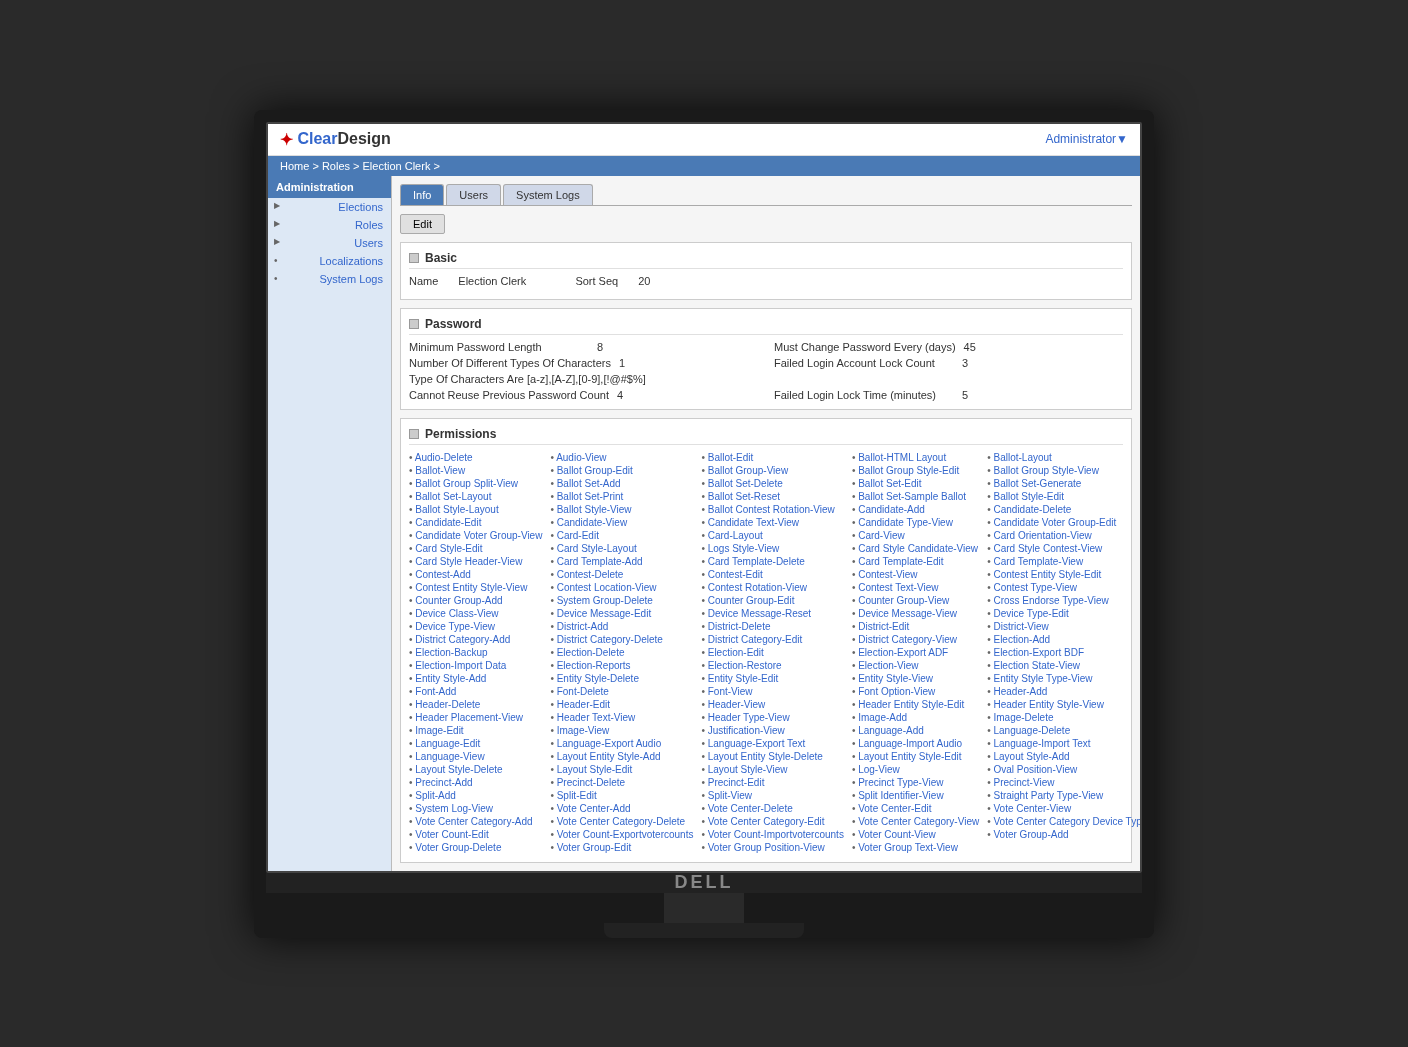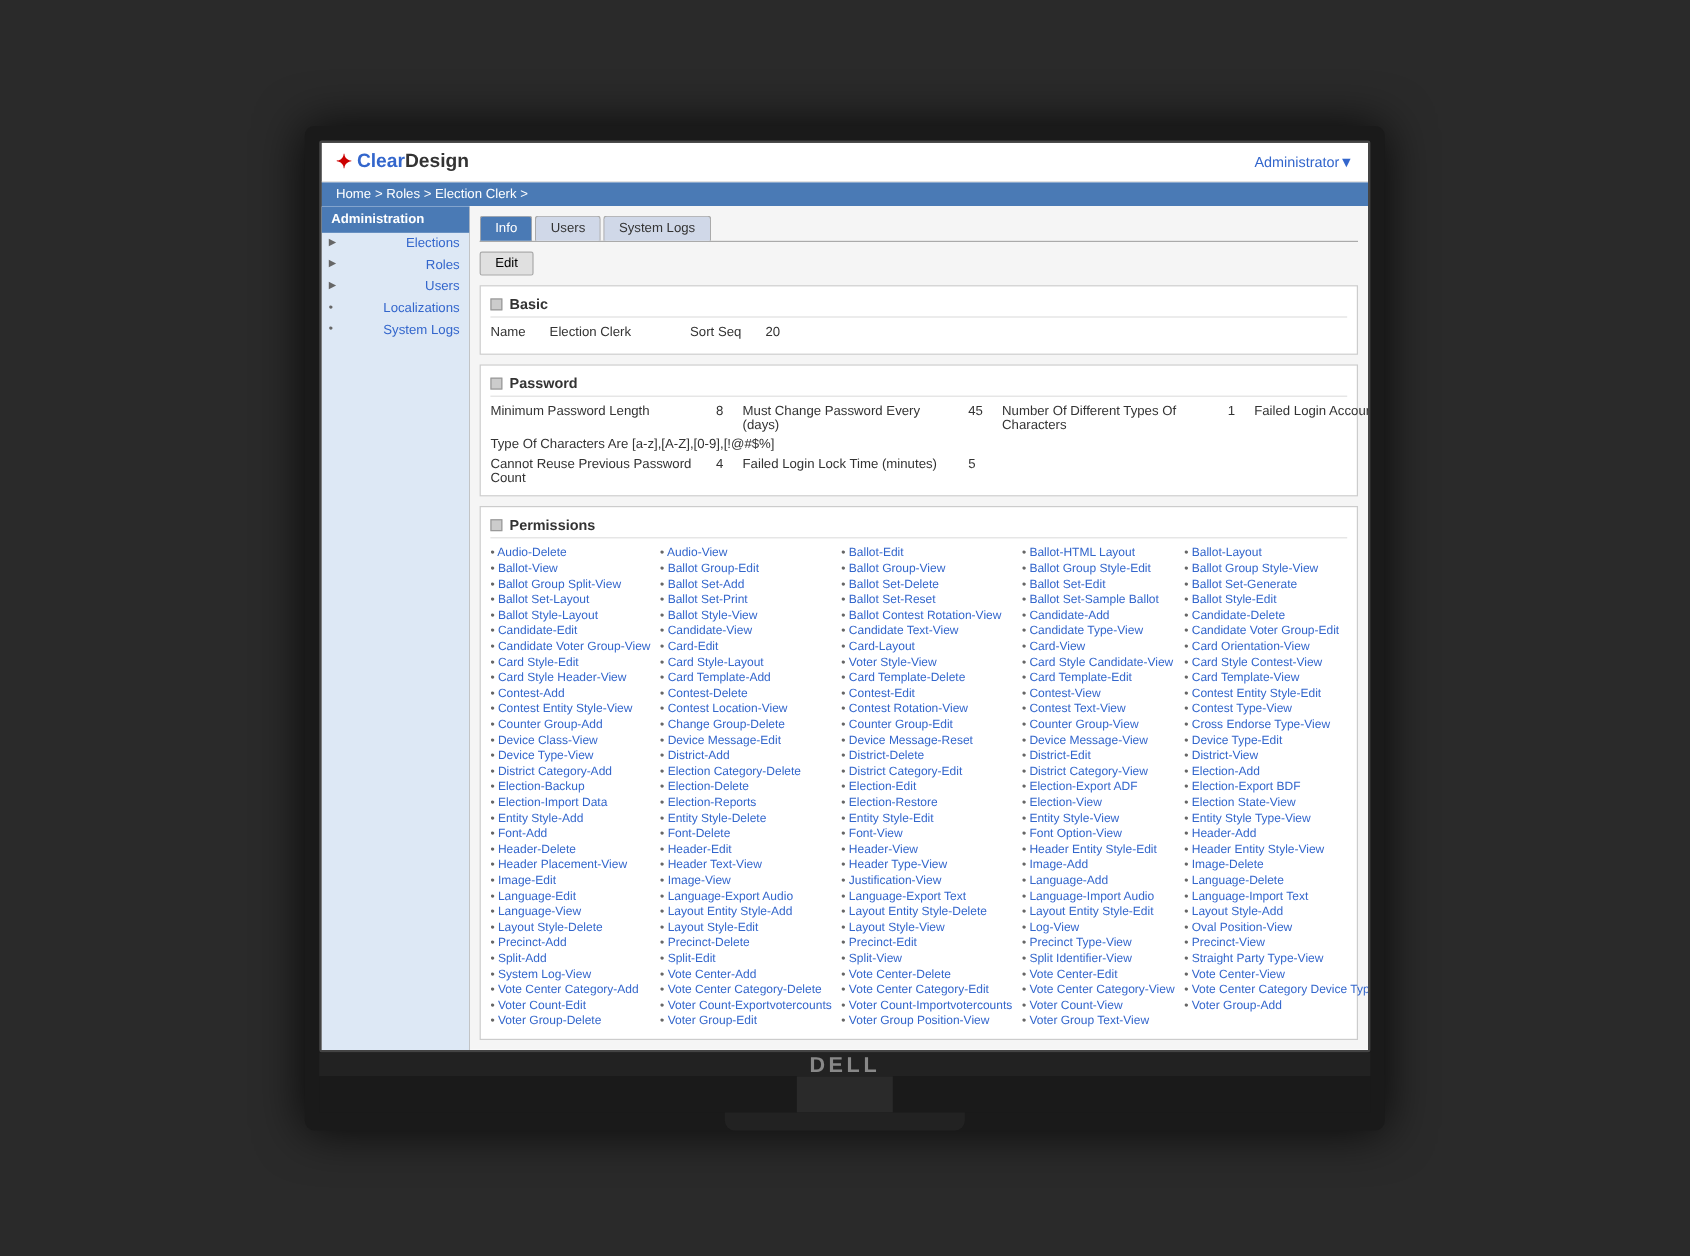--- a/index.html
+++ b/index.html
@@ -224,21 +224,21 @@
       cursor: pointer;
       padding: 1px 0;
       white-space: nowrap;
     }
     .perm-item::before {
       content: '• ';
       color: #666;
     }
     .password-grid {
       display: grid;
-      grid-template-columns: 1fr 1fr 1fr 1fr;
+      grid-template-columns: 1fr 1fr;
       gap: 4px 16px;
       font-size: 11px;
     }
     .pwd-row {
       display: flex;
       gap: 8px;
       align-items: baseline;
     }
     .pwd-label { color: #333; min-width: 180px; }
     .pwd-value { color: #333; }
@@ -368,55 +368,55 @@
                 <div class="perm-item">Candidate Text-View</div>
                 <div class="perm-item">Candidate Type-View</div>
                 <div class="perm-item">Candidate Voter Group-Edit</div>
                 <div class="perm-item">Candidate Voter Group-View</div>
                 <div class="perm-item">Card-Edit</div>
                 <div class="perm-item">Card-Layout</div>
                 <div class="perm-item">Card-View</div>
                 <div class="perm-item">Card Orientation-View</div>
                 <div class="perm-item">Card Style-Edit</div>
                 <div class="perm-item">Card Style-Layout</div>
-                <div class="perm-item">Voter Style-View</div>
+                <div class="perm-item">Logs Style-View</div>
                 <div class="perm-item">Card Style Candidate-View</div>
                 <div class="perm-item">Card Style Contest-View</div>
                 <div class="perm-item">Card Style Header-View</div>
                 <div class="perm-item">Card Template-Add</div>
                 <div class="perm-item">Card Template-Delete</div>
                 <div class="perm-item">Card Template-Edit</div>
                 <div class="perm-item">Card Template-View</div>
                 <div class="perm-item">Contest-Add</div>
                 <div class="perm-item">Contest-Delete</div>
                 <div class="perm-item">Contest-Edit</div>
                 <div class="perm-item">Contest-View</div>
                 <div class="perm-item">Contest Entity Style-Edit</div>
                 <div class="perm-item">Contest Entity Style-View</div>
                 <div class="perm-item">Contest Location-View</div>
                 <div class="perm-item">Contest Rotation-View</div>
                 <div class="perm-item">Contest Text-View</div>
                 <div class="perm-item">Contest Type-View</div>
                 <div class="perm-item">Counter Group-Add</div>
-                <div class="perm-item">Change Group-Delete</div>
+                <div class="perm-item">System Group-Delete</div>
                 <div class="perm-item">Counter Group-Edit</div>
                 <div class="perm-item">Counter Group-View</div>
                 <div class="perm-item">Cross Endorse Type-View</div>
                 <div class="perm-item">Device Class-View</div>
                 <div class="perm-item">Device Message-Edit</div>
                 <div class="perm-item">Device Message-Reset</div>
                 <div class="perm-item">Device Message-View</div>
                 <div class="perm-item">Device Type-Edit</div>
                 <div class="perm-item">Device Type-View</div>
                 <div class="perm-item">District-Add</div>
                 <div class="perm-item">District-Delete</div>
                 <div class="perm-item">District-Edit</div>
                 <div class="perm-item">District-View</div>
                 <div class="perm-item">District Category-Add</div>
-                <div class="perm-item">Election Category-Delete</div>
+                <div class="perm-item">District Category-Delete</div>
                 <div class="perm-item">District Category-Edit</div>
                 <div class="perm-item">District Category-View</div>
                 <div class="perm-item">Election-Add</div>
                 <div class="perm-item">Election-Backup</div>
                 <div class="perm-item">Election-Delete</div>
                 <div class="perm-item">Election-Edit</div>
                 <div class="perm-item">Election-Export ADF</div>
                 <div class="perm-item">Election-Export BDF</div>
                 <div class="perm-item">Election-Import Data</div>
                 <div class="perm-item">Election-Reports</div>

